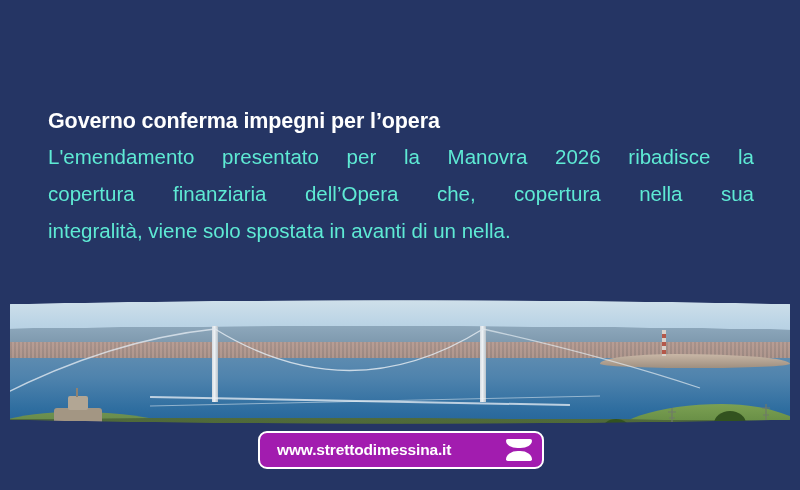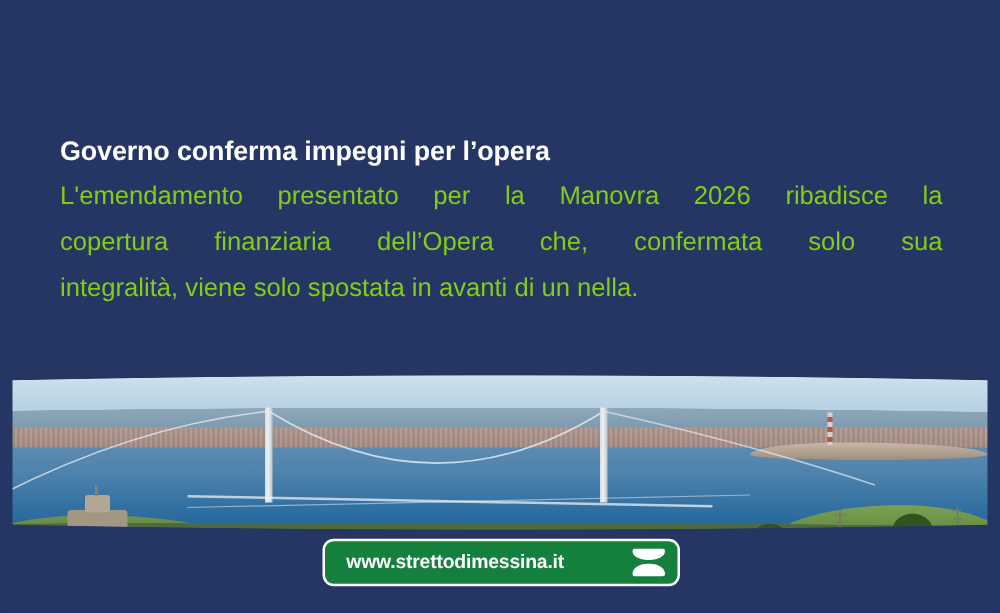--- a/index.html
+++ b/index.html
@@ -33,21 +33,21 @@
     font-weight: bold;
     color: #ffffff;
     letter-spacing: -0.1px;
     line-height: 30px;
     margin: 0 0 2px 0;
     white-space: nowrap;
   }
   #body-copy {
     font-size: 20.5px;
     font-weight: 400;
-    color: #84cc16;
+    color: #5eead4;
     line-height: 37px;
     text-align: justify;
     text-justify: inter-word;
     margin: 0;
   }
   #body-copy > span { display: block; }
   #body-copy .just {
     text-align: justify;
     text-align-last: justify;
   }
@@ -166,21 +166,21 @@
     transform: rotate(1.1deg);
   }
 
   
   #url-banner {
     position: absolute;
     left: 258px;
     top: 431px;
     width: 286px;
     height: 38px;
-    background: #15803d;
+    background: #a21caf;
     border: 2px solid #ffffff;
     border-radius: 9px;
     display: flex;
     align-items: center;
     justify-content: space-between;
     padding: 0 8px 0 17px;
   }
   #url-text {
     color: #ffffff;
     font-size: 15.5px;
@@ -226,21 +226,21 @@
 </style>
 </head>
 <body>
 
 <div id="card">
 
   <div id="text-block">
     <h1 id="headline">Governo conferma impegni per l’opera</h1>
     <p id="body-copy">
       <span class="just">L'emendamento presentato per la Manovra 2026 ribadisce la</span>
-      <span class="just">copertura finanziaria dell’Opera che, confermata solo sua</span>
+      <span class="just">copertura finanziaria dell’Opera che, copertura nella sua</span>
       <span class="last">integralità, viene solo spostata in avanti di un nella.</span>
     </p>
   </div>
 
   <div id="photo">
     <div class="layer" id="sky"></div>
     <div class="layer" id="far-coast"></div>
     <div class="layer" id="city"></div>
     <div class="layer" id="sea"></div>
 

